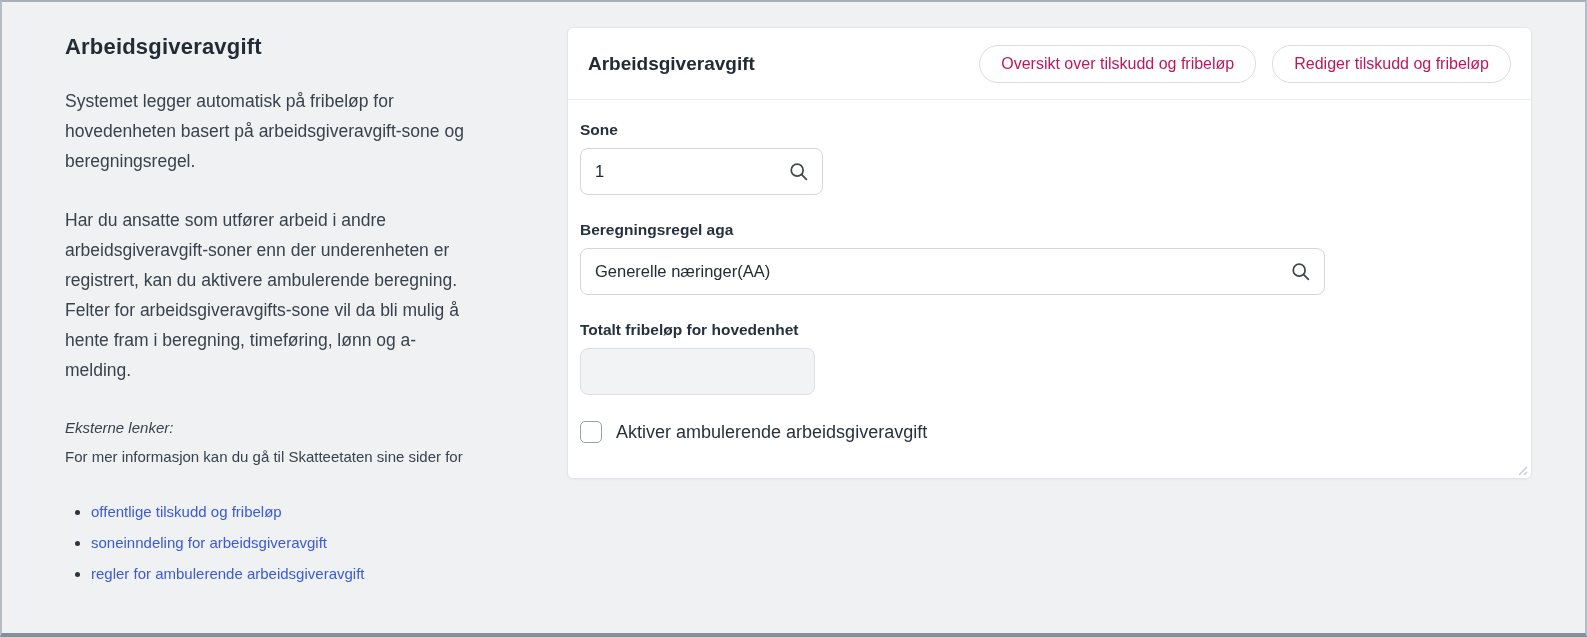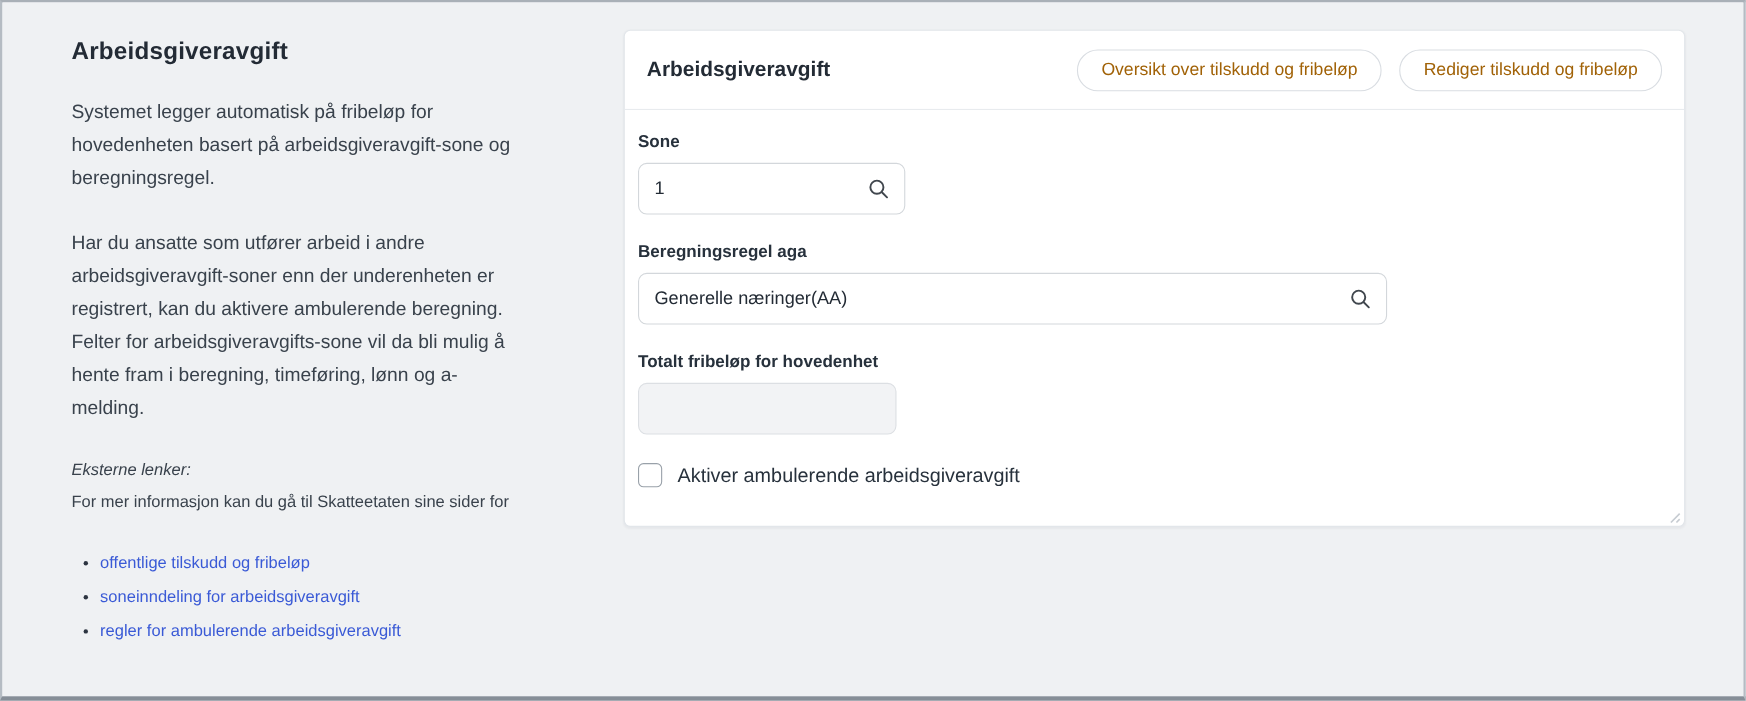--- a/index.html
+++ b/index.html
@@ -86,21 +86,21 @@
     font-size: 19px;
     font-weight: bold;
     color: #232b35;
   }
   .header-buttons { display: flex; gap: 16px; }
   .pill-btn {
     height: 38px;
     border-radius: 19px;
     border: 1px solid #d9dde2;
     background: #ffffff;
-    color: #a16207;
+    color: #be185d;
     font-family: "Liberation Sans", sans-serif;
     font-size: 16px;
     padding: 0 21px;
     cursor: pointer;
     white-space: nowrap;
   }
 
   .card-body { padding: 21px 20px 20px 12px; }
   .field { margin-bottom: 26px; }
   .field-label {
@@ -123,21 +123,21 @@
     outline: none;
     background: transparent;
     flex: 1;
     min-width: 0;
     font-family: "Liberation Sans", sans-serif;
     font-size: 16.5px;
     color: #232b35;
     padding: 0;
   }
   .sone-box   { width: 243px; }
-  .bereg-box  { width: 681px; }
+  .bereg-box  { width: 745px; }
   .totalt-box {
     width: 235px;
     background: #f2f3f5;
     border-color: #dcdfe3;
   }
   .search-icon { flex: 0 0 auto; display: block; cursor: pointer; }
 
   .checkbox-row {
     margin-top: 25px;
     display: flex;

